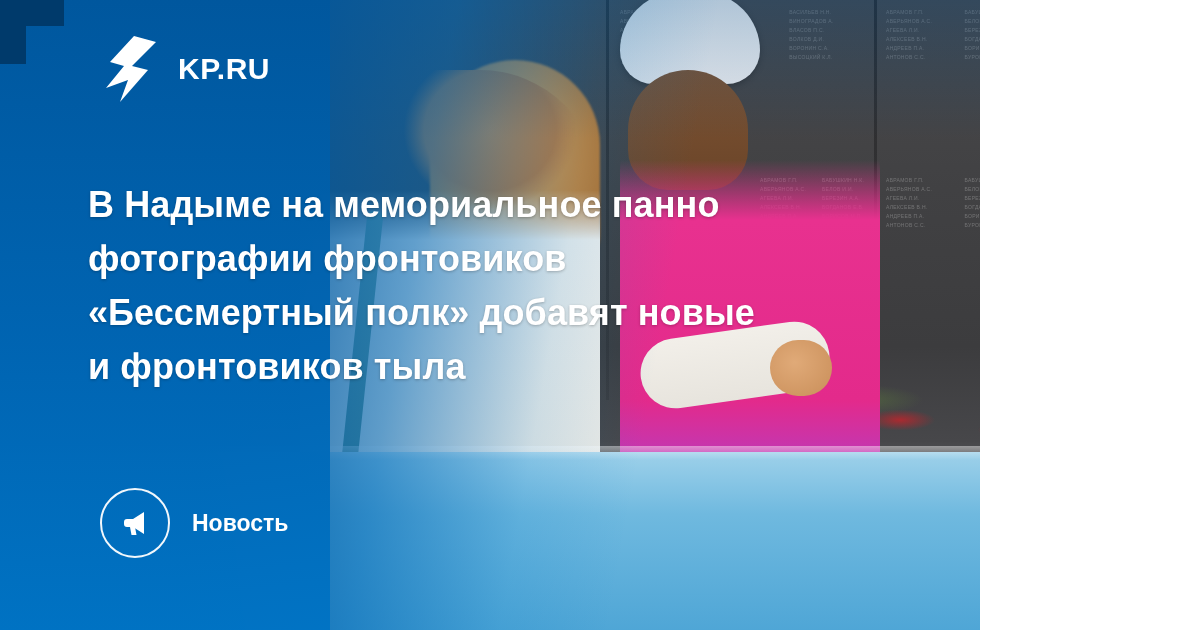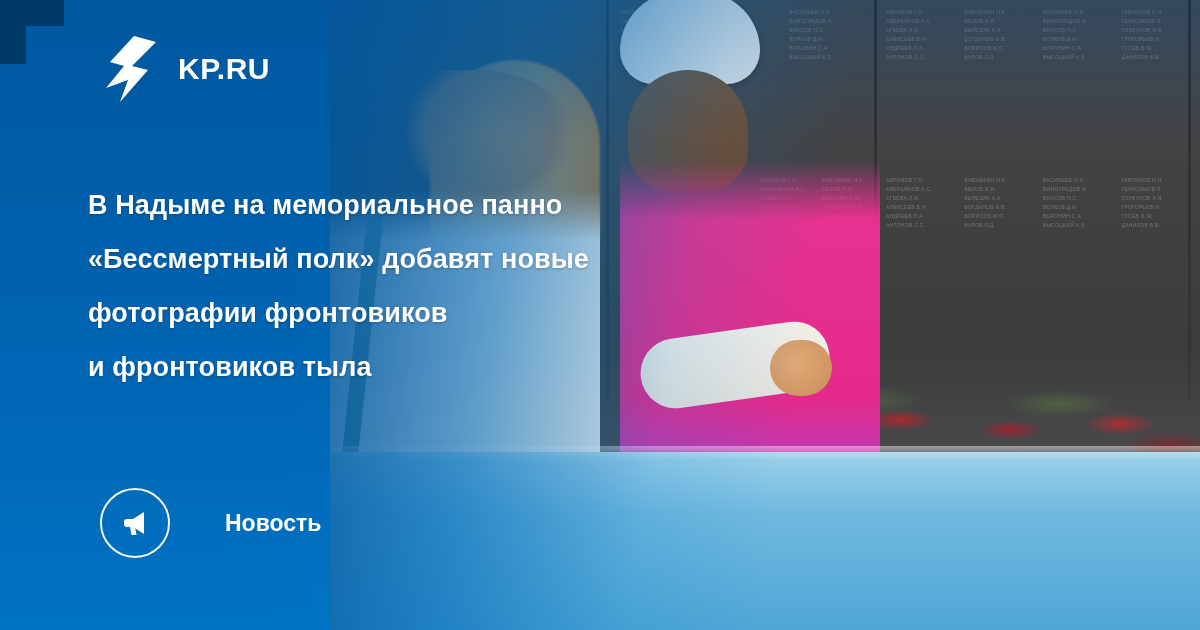--- a/index.html
+++ b/index.html
@@ -2,21 +2,21 @@
 <html lang="ru"><head>
 <meta charset="utf-8">
 <style>
   html, body {
     margin: 0;
     padding: 0;
     background: #ffffff;
   }
   .card {
     position: relative;
-    width: 1200px;
+    width: 980px;
     height: 630px;
     overflow: hidden;
     font-family: "Liberation Sans", sans-serif;
     background: #0369a1;
   }
 
   
   .photo {
     position: absolute;
     inset: 0;
@@ -215,21 +215,21 @@
     letter-spacing: .5px;
   }
 
   
   .headline {
     position: absolute;
     left: 88px;
     top: 178px;
     width: 930px;
     color: #ffffff;
-    font-size: 27px;
+    font-size: 36px;
     font-weight: bold;
     line-height: 54px;
     letter-spacing: .1px;
     text-shadow: 0 1px 3px rgba(0,0,0,.25);
   }
   .headline div { white-space: nowrap; }
 
   
   .badge {
     position: absolute;
@@ -245,21 +245,20 @@
     border-radius: 50%;
     border: 2px solid rgba(255,255,255,.95);
     display: flex;
     align-items: center;
     justify-content: center;
   }
   .badge-label {
     color: #ffffff;
     font-size: 23px;
     font-weight: bold;
-    margin-left: 33px;
   }
 </style>
 </head>
 <body>
 
 <div class="card">
 
   <div class="photo">
     <div class="seam" style="left:268px"></div>
     <div class="seam" style="left:606px"></div>
@@ -398,22 +397,22 @@
 
   <div class="logo-row">
     <svg class="logo-bird" viewBox="0 0 56 66" aria-hidden="true">
       <path d="M30 0 L6 26 L20 30 L2 52 L24 44 L16 66 L44 34 L28 30 L52 6 Z" fill="#ffffff"></path>
     </svg>
     <span class="logo-text">KP.RU</span>
   </div>
 
   <div class="headline">
     <div>В Надыме на мемориальное панно</div>
+    <div>фотографии фронтовиков</div>
     <div>«Бессмертный полк» добавят новые</div>
-    <div>фотографии фронтовиков</div>
     <div>и фронтовиков тыла</div>
   </div>
 
   <div class="badge">
     <span class="badge-circle">
       <svg width="34" height="34" viewBox="0 0 34 34" aria-hidden="true">
         <path d="M9 13 h6 L26 6 v22 L15 21 H9 a3 3 0 0 1 -3 -3 v-2 a3 3 0 0 1 3 -3 z" fill="#ffffff"></path>
         <path d="M12 21 h5 l1.5 8 h-5 z" fill="#ffffff"></path>
       </svg>
     </span>

